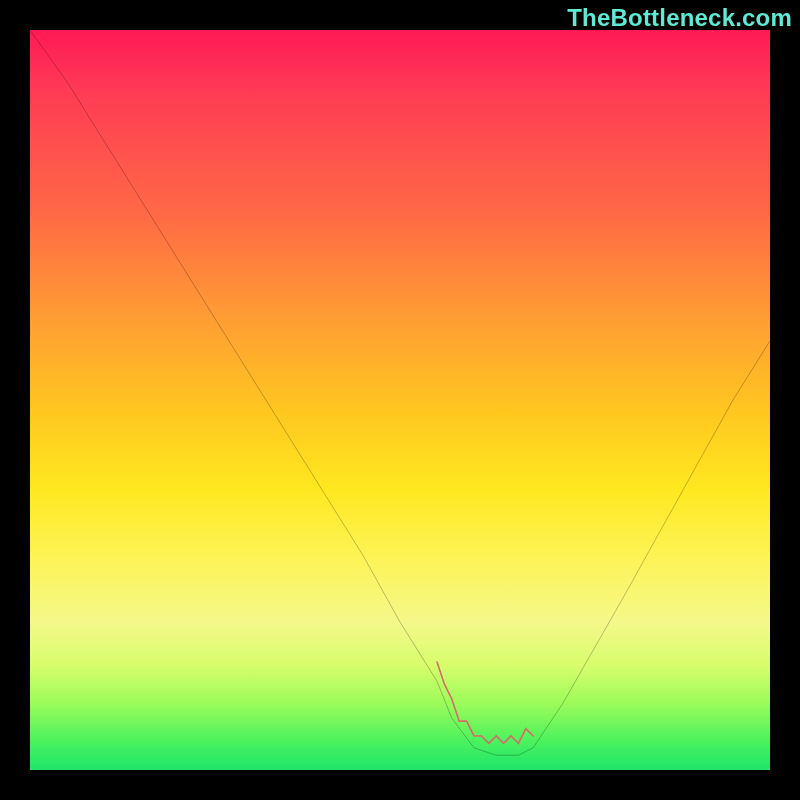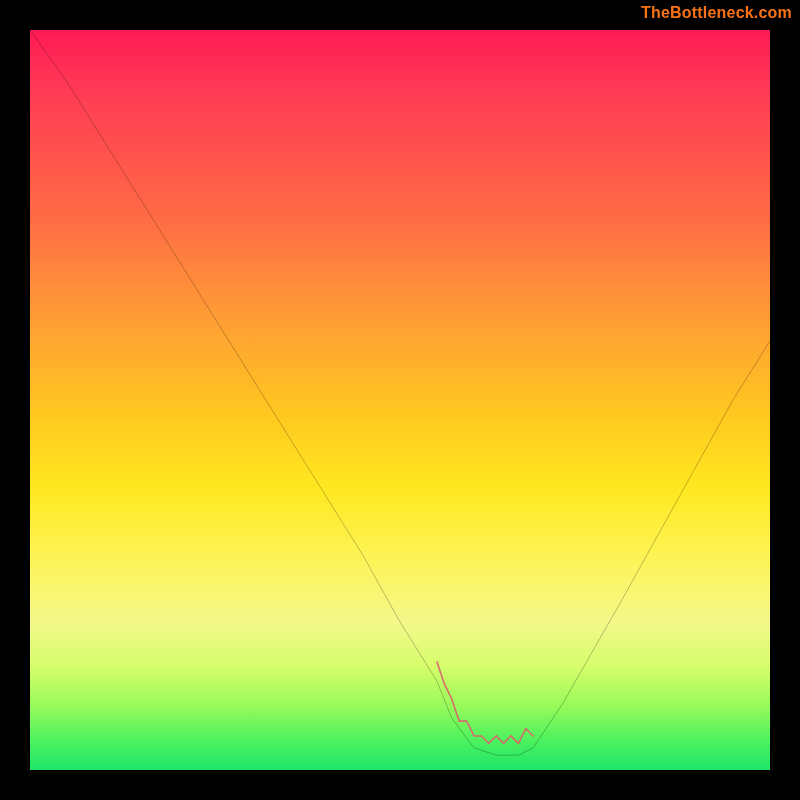--- a/index.html
+++ b/index.html
@@ -14,22 +14,22 @@
   .frame {
     position: relative;
     width: 800px;
     height: 800px;
     background: #000;
   }
   .watermark {
     position: absolute;
     top: 4px;
     right: 8px;
-    color: #f97316;
-    font-size: 16px;
+    color: #5eead4;
+    font-size: 24px;
     font-weight: 600;
     letter-spacing: 0.2px;
   }
   .plot-area {
     position: absolute;
     left: 30px;
     top: 30px;
     width: 740px;
     height: 740px;
     overflow: hidden;

